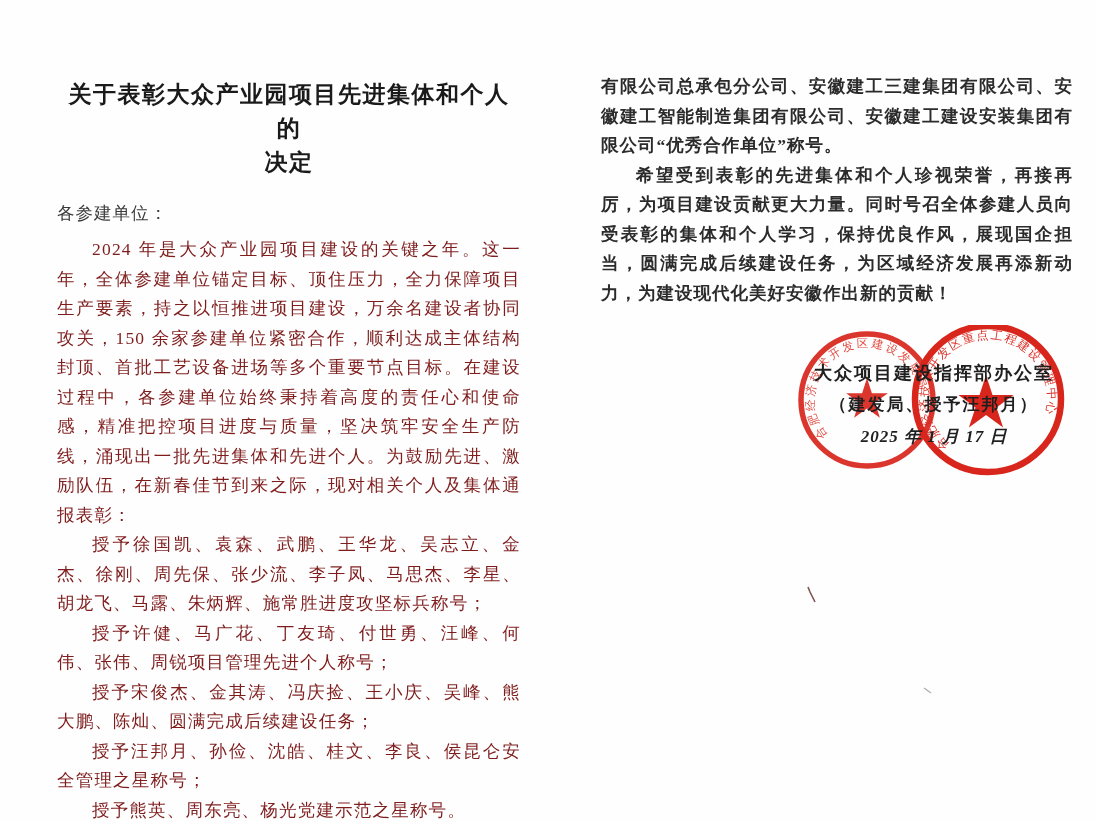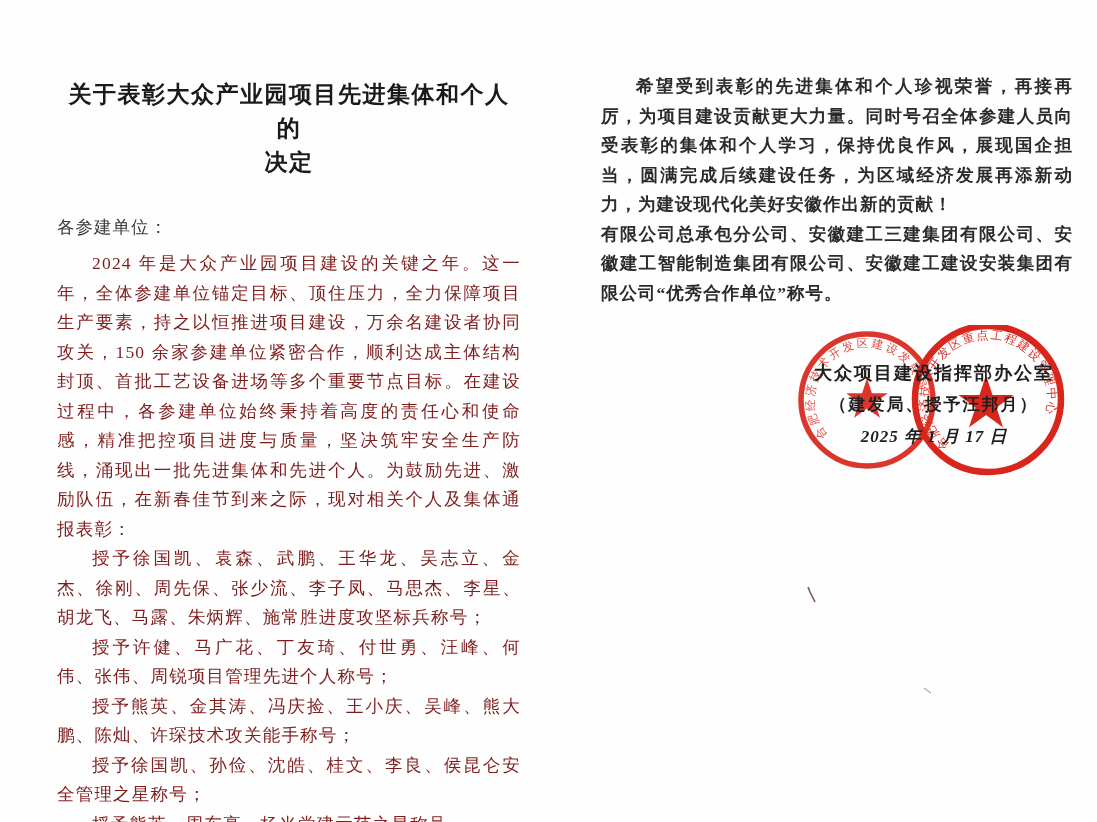--- a/index.html
+++ b/index.html
@@ -10,21 +10,21 @@
   }
   .column{position:absolute;}
   .col-left{left:57px;top:78px;width:464px;}
   .col-right{left:601px;top:72px;width:472px;}
   .doc-title{
     margin:0;padding:0;text-align:center;
     font-size:23px;line-height:34px;font-weight:bold;
     color:#1a1a1a;letter-spacing:1.5px;
   }
   .salutation{
-    margin:32px 0 7px 0;font-size:17.5px;line-height:30px;color:#3b3b3b;
+    margin:18px 0 7px 0;font-size:17.5px;line-height:30px;color:#3b3b3b;
     letter-spacing:1px;
   }
   .para{
     margin:0;font-size:17.5px;line-height:29.5px;color:#7f1d1d;
     letter-spacing:1.2px;text-align:justify;text-indent:2em;
   }
   .col-right .para{color:#2b2b2b;font-weight:bold;letter-spacing:1px;}
   .para.no-indent{text-indent:0;}
   .seal-block{position:absolute;left:783px;top:325px;width:302px;height:172px;}
   .seal-svg{position:absolute;left:0;top:0;z-index:1;}
@@ -42,29 +42,29 @@
 
 <div class="column col-left">
   <h1 class="doc-title">
     <span>关于表彰大众产业园项目先进集体和个人的</span><br>
     <span>决定</span>
   </h1>
   <div class="salutation">各参建单位：</div>
   <p class="para">2024 年是大众产业园项目建设的关键之年。这一年，全体参建单位锚定目标、顶住压力，全力保障项目生产要素，持之以恒推进项目建设，万余名建设者协同攻关，150 余家参建单位紧密合作，顺利达成主体结构封顶、首批工艺设备进场等多个重要节点目标。在建设过程中，各参建单位始终秉持着高度的责任心和使命感，精准把控项目进度与质量，坚决筑牢安全生产防线，涌现出一批先进集体和先进个人。为鼓励先进、激励队伍，在新春佳节到来之际，现对相关个人及集体通报表彰：</p>
   <p class="para">授予徐国凯、袁森、武鹏、王华龙、吴志立、金杰、徐刚、周先保、张少流、李子凤、马思杰、李星、胡龙飞、马露、朱炳辉、施常胜进度攻坚标兵称号；</p>
   <p class="para">授予许健、马广花、丁友琦、付世勇、汪峰、何伟、张伟、周锐项目管理先进个人称号；</p>
-  <p class="para">授予熊英、金其涛、冯庆捡、王小庆、吴峰、熊大鹏、陈灿、许琛技术攻关能手称号；</p>
-  <p class="para">授予徐国凯、孙俭、沈皓、桂文、李良、侯昆仑安全管理之星称号；</p>
+  <p class="para">授予宋俊杰、金其涛、冯庆捡、王小庆、吴峰、熊大鹏、陈灿、圆满完成后续建设任务；</p>
+  <p class="para">授予汪邦月、孙俭、沈皓、桂文、李良、侯昆仑安全管理之星称号；</p>
   <p class="para">授予熊英、周东亮、杨光党建示范之星称号。</p>
 
 </div>
 
 <div class="column col-right">
+  <p class="para no-indent">有限公司总承包分公司、安徽建工三建集团有限公司、安徽建工智能制造集团有限公司、安徽建工建设安装集团有限公司“优秀合作单位”称号。</p>
   <p class="para">希望受到表彰的先进集体和个人珍视荣誉，再接再厉，为项目建设贡献更大力量。同时号召全体参建人员向受表彰的集体和个人学习，保持优良作风，展现国企担当，圆满完成后续建设任务，为区域经济发展再添新动力，为建设现代化美好安徽作出新的贡献！</p>
-  <p class="para no-indent">有限公司总承包分公司、安徽建工三建集团有限公司、安徽建工智能制造集团有限公司、安徽建工建设安装集团有限公司“优秀合作单位”称号。</p>
 </div>
 
 <div class="seal-block">
   <svg class="seal-svg" width="302" height="172" viewBox="0 0 302 172">
     <defs>
       <path id="ringL" d="M 31,75 a 53,53 0 1,1 106,0 a 53,53 0 1,1 -106,0" fill="none"></path>
       <path id="ringR" d="M 145,74 a 60,60 0 1,1 120,0 a 60,60 0 1,1 -120,0" fill="none"></path>
     </defs>
 
     <g opacity="0.92">

